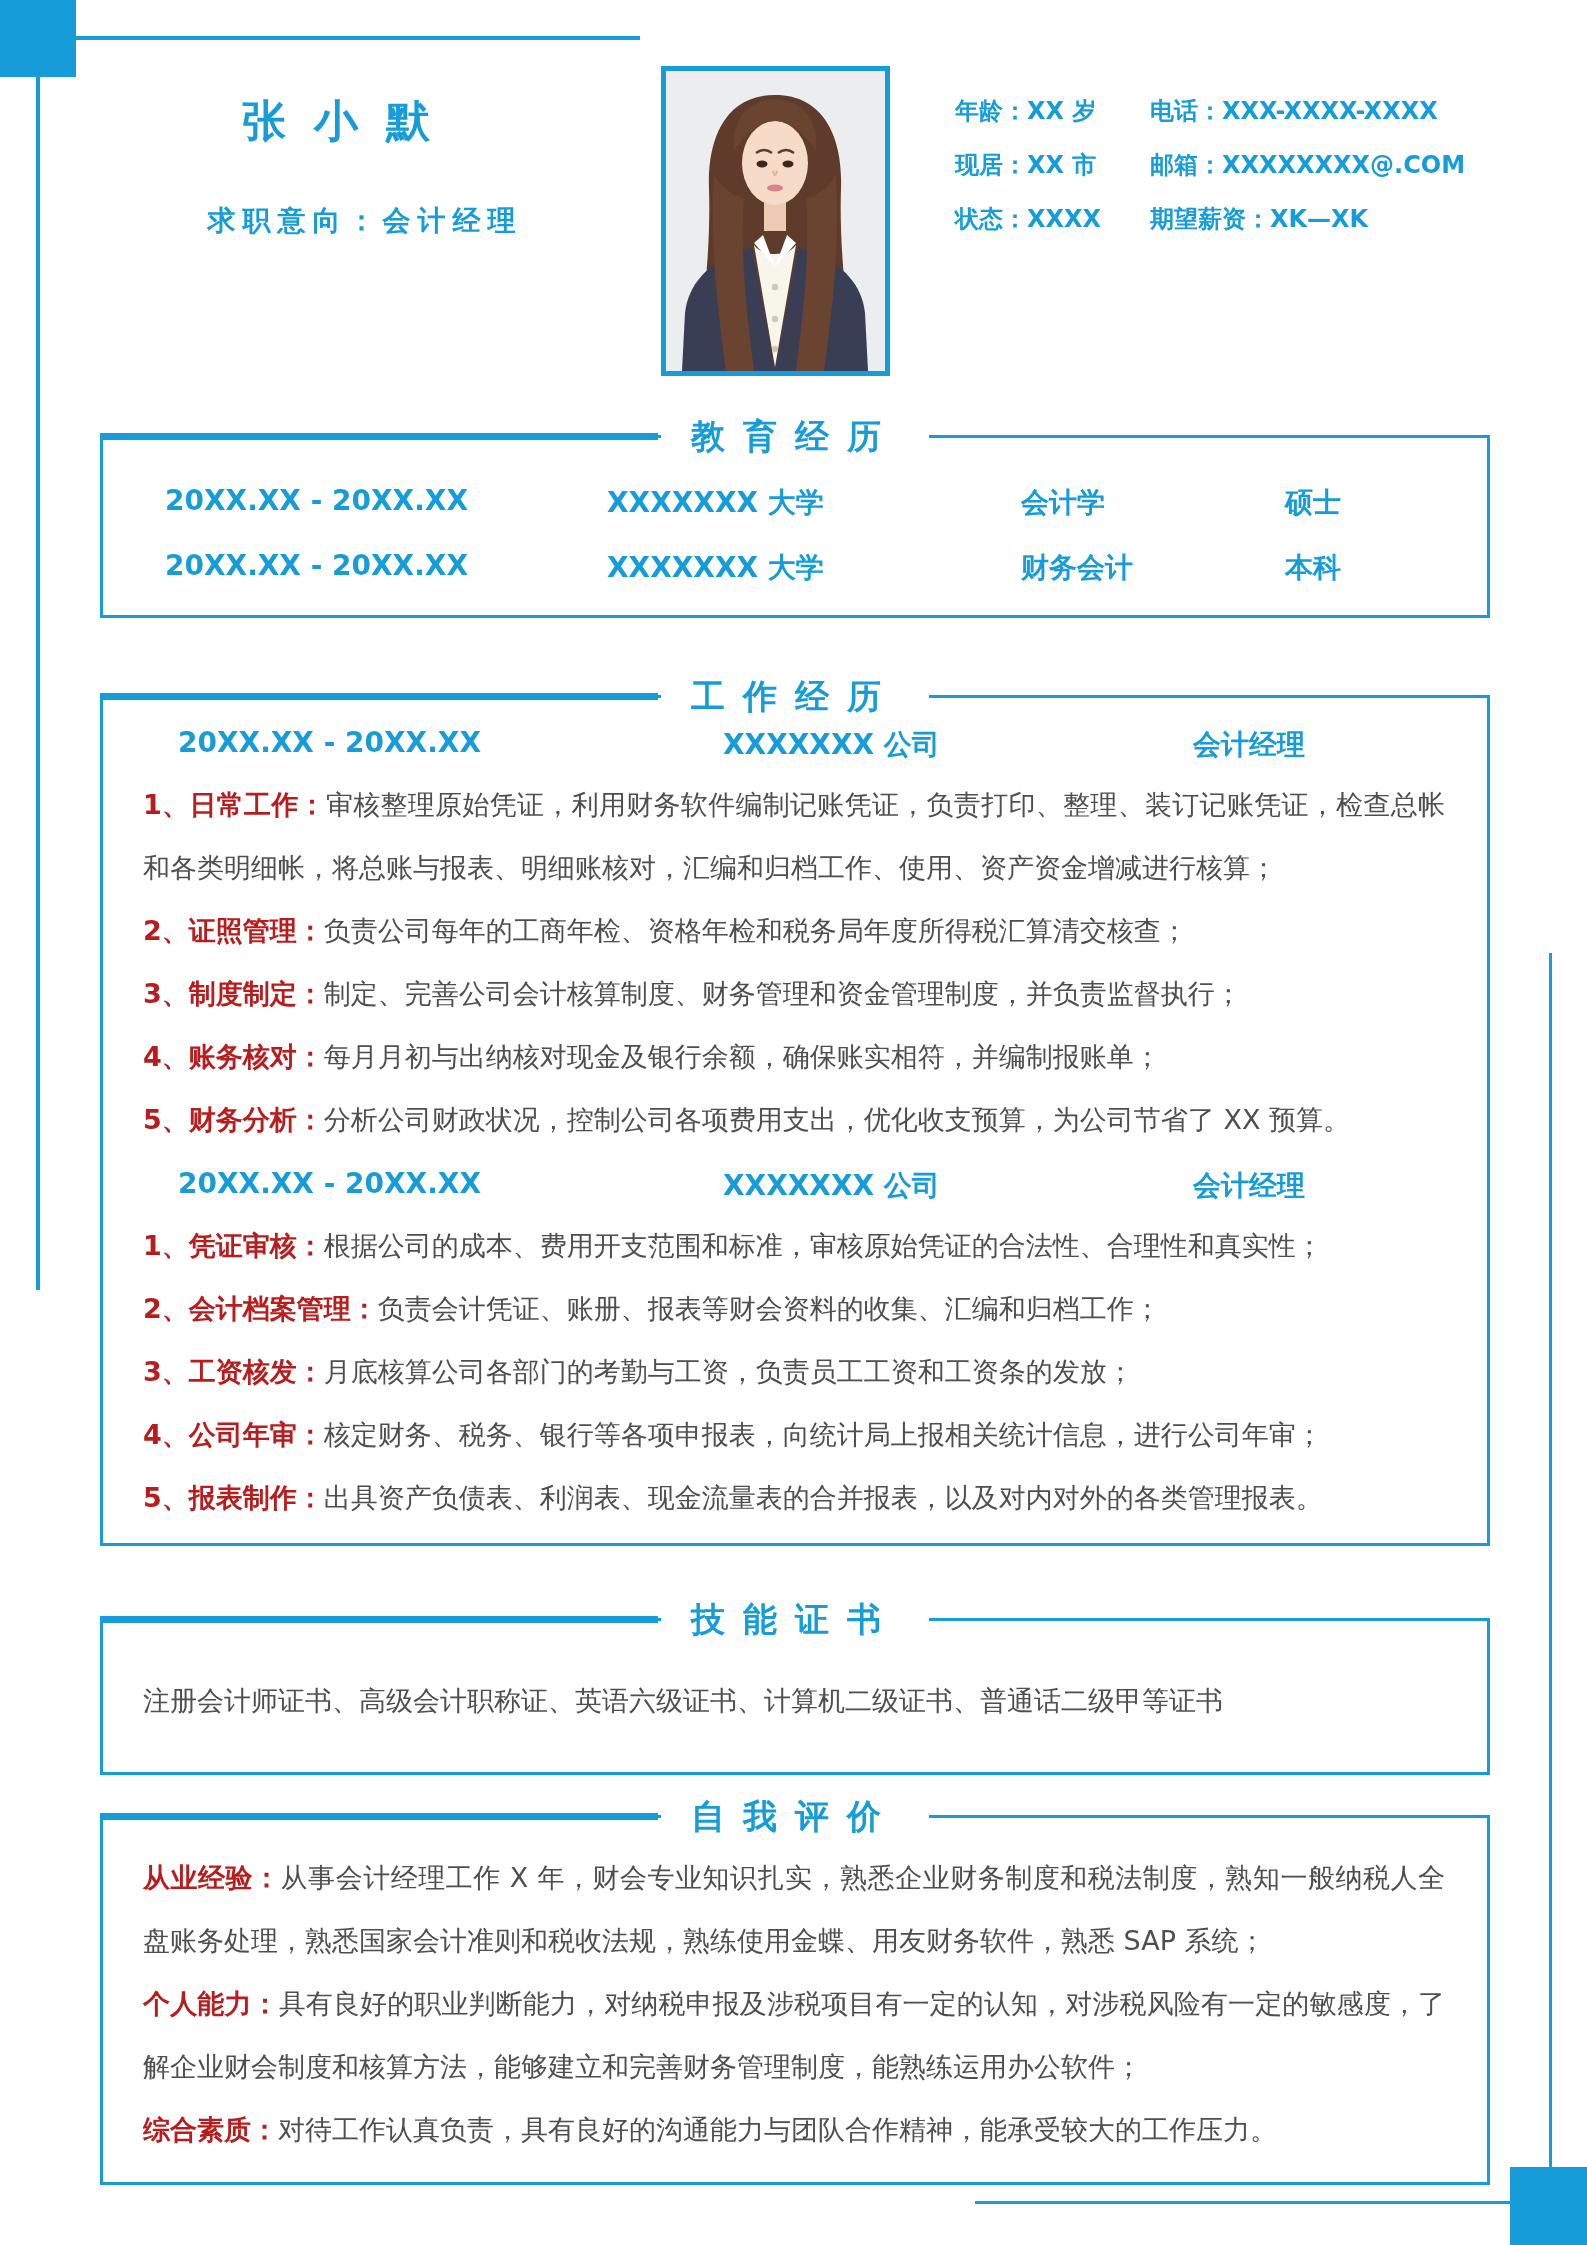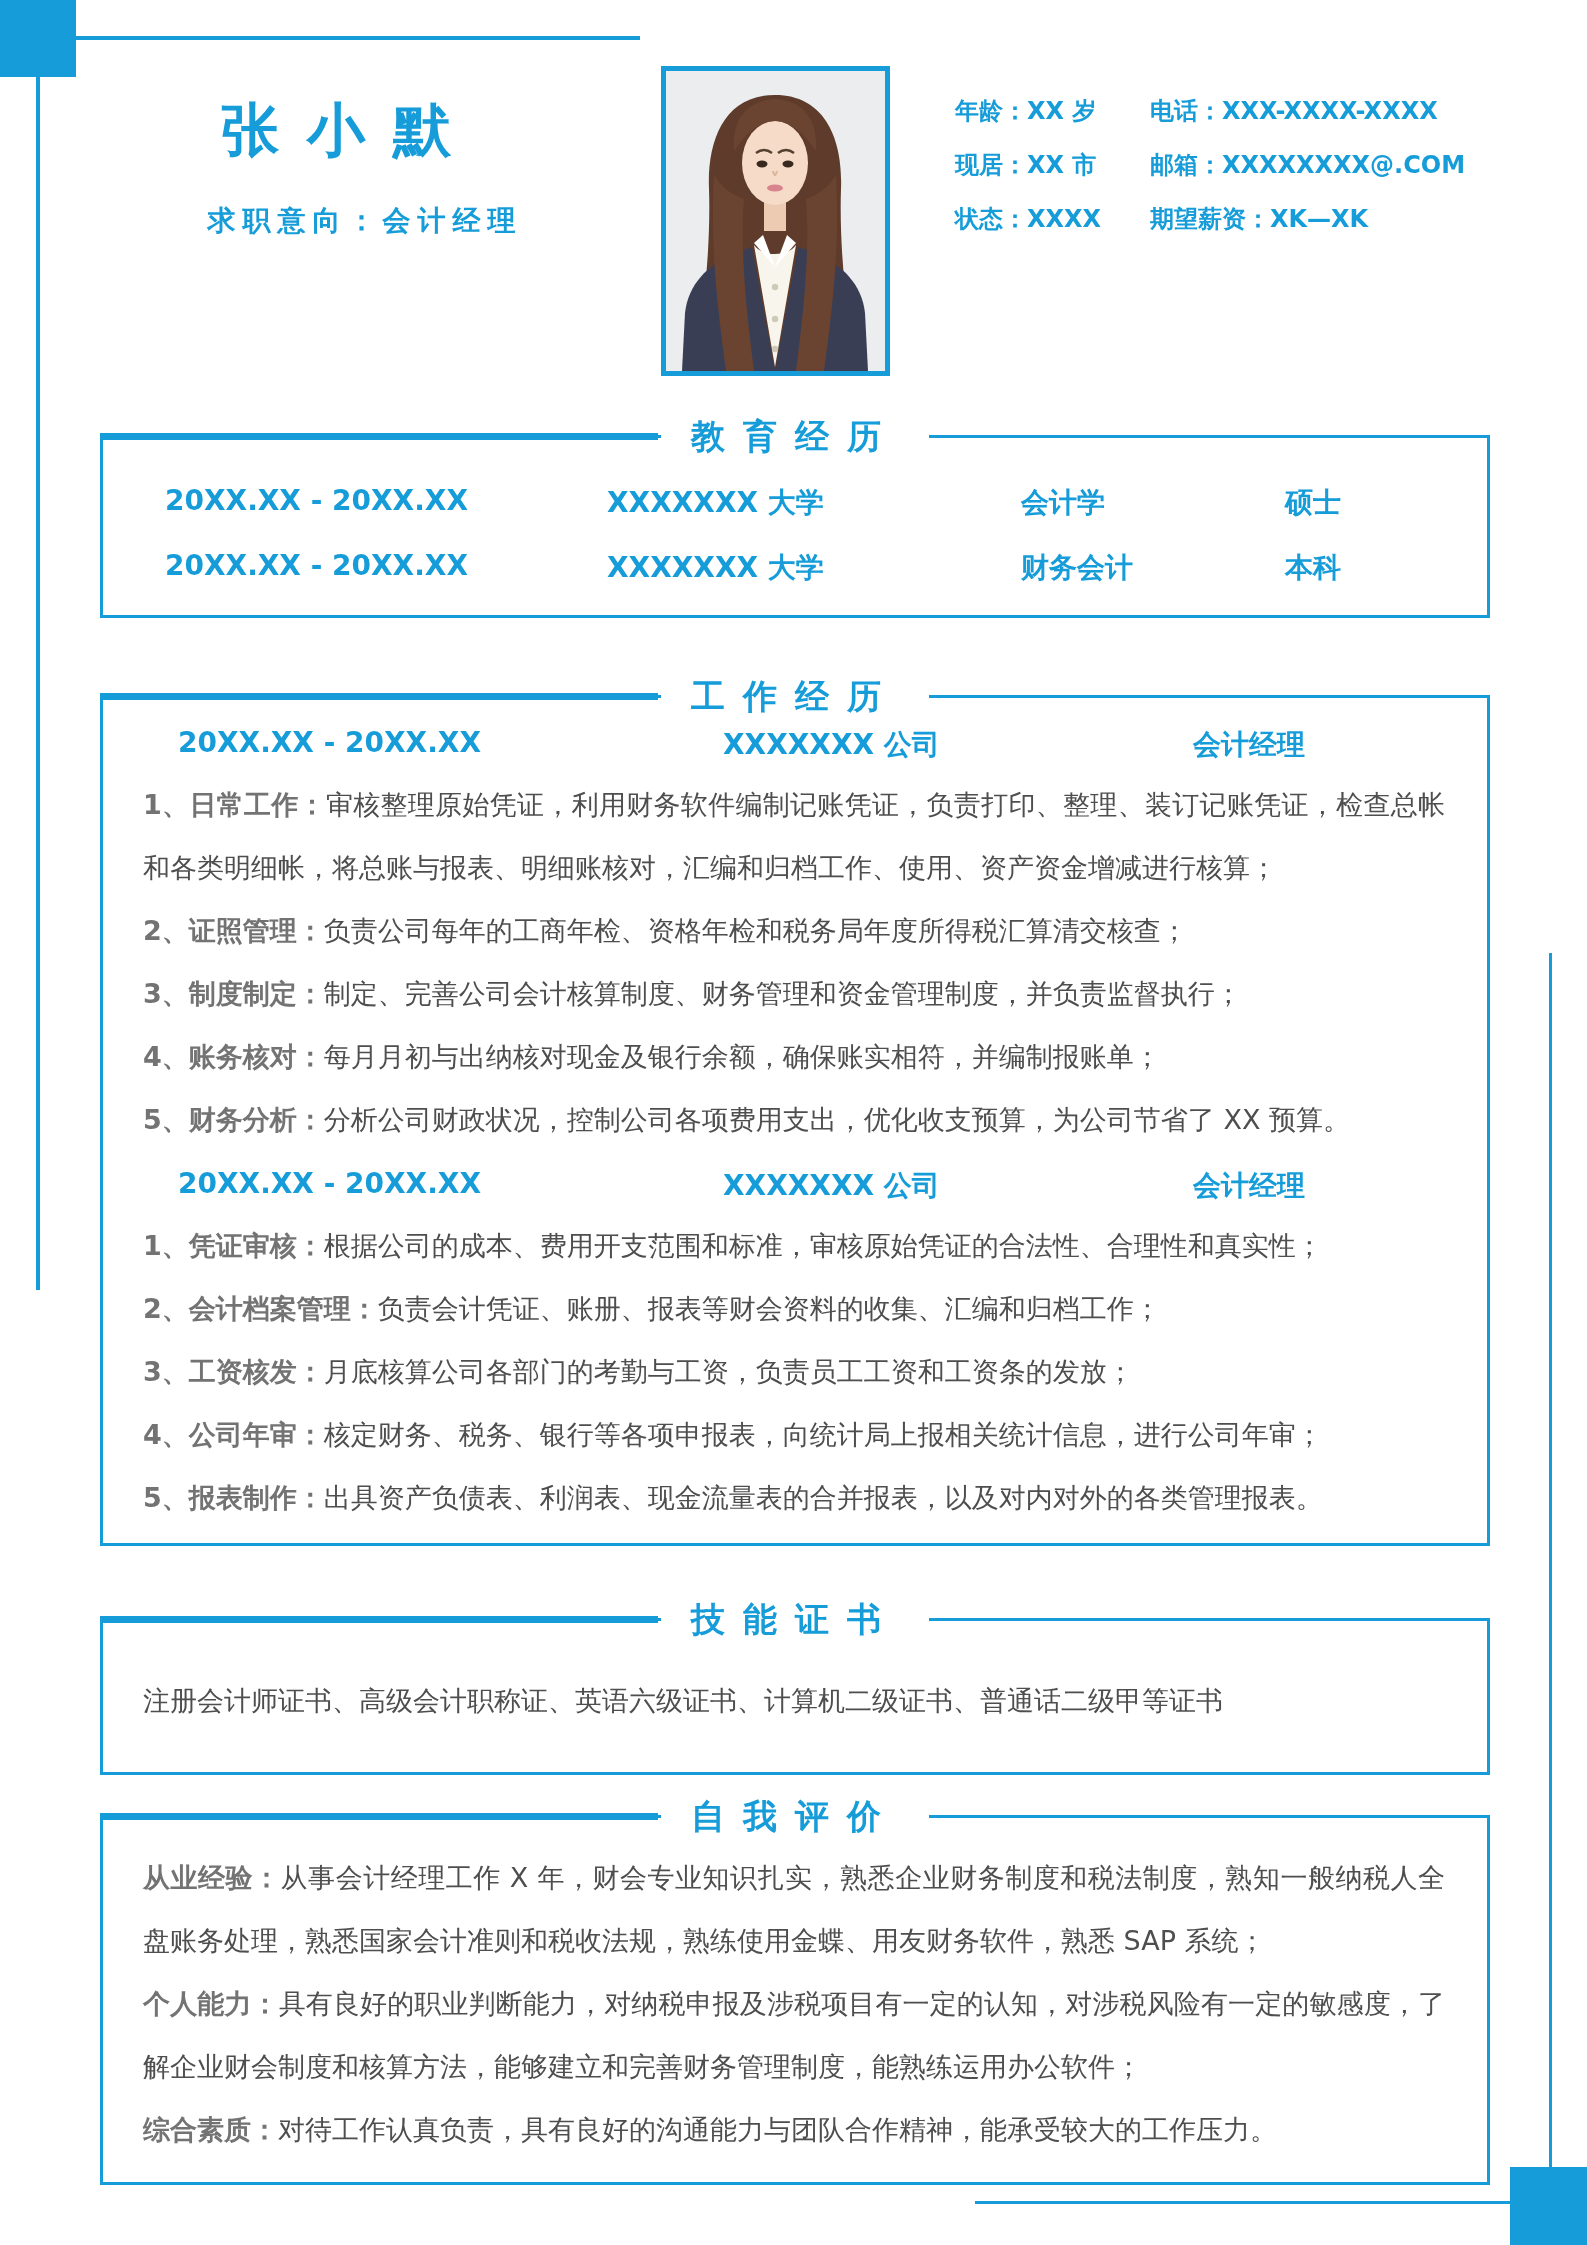--- a/index.html
+++ b/index.html
@@ -10,21 +10,21 @@
   
   .sq-tl{position:absolute;left:0;top:0;width:76px;height:77px;}
   .line-top{position:absolute;left:76px;top:36px;width:564px;height:4px;}
   .line-left{position:absolute;left:36px;top:72px;width:4px;height:1218px;}
   .line-right{position:absolute;left:1549px;top:953px;width:3px;height:1214px;}
   .line-bottom{position:absolute;left:975px;top:2201px;width:535px;height:3px;}
   .sq-br{position:absolute;left:1510px;top:2167px;width:77px;height:78px;}
 
   
   .name{position:absolute;left:130px;top:92px;width:440px;text-align:center;
-        font-size:58px;font-weight:bold;letter-spacing:28px;color:#169cd8;}
+        font-size:44px;font-weight:bold;letter-spacing:28px;color:#169cd8;}
   .intent{position:absolute;left:130px;top:202px;width:470px;text-align:center;
           font-size:28px;font-weight:bold;letter-spacing:7px;color:#169cd8;}
   .photo{position:absolute;left:661px;top:66px;width:219px;height:300px;
          border:5px solid #169cd8;background:#ebedee;}
   .photo svg{display:block;}
   .contact{position:absolute;left:955px;top:96px;width:600px;}
   .contact-grid{display:grid;grid-template-columns:195px auto;grid-row-gap:23px;}
   .contact-grid div{font-size:24px;font-weight:bold;color:#169cd8;white-space:nowrap;line-height:31px;}
 
   
@@ -45,21 +45,21 @@
   .edu-degree{left:1182px;}
 
   .work{top:695px;height:845px;}
   .work-flow{padding:12px 42px 0 40px;}
   .job-head{position:relative;height:63px;font-size:28px;font-weight:bold;color:#169cd8;}
   .job-head span{position:absolute;top:16px;white-space:nowrap;}
   .jh-period{left:35px;}
   .jh-company{left:580px;}
   .jh-role{left:1050px;}
   .item{margin:0;font-size:27px;line-height:63px;color:#4e4e4e;text-align:justify;}
-  .item b{color:#737373;}
+  .item b{color:#b91c1c;}
 
   .skills{top:1618px;height:151px;}
   .skills-text{padding:62px 42px 0 40px;font-size:27px;color:#4e4e4e;}
 
   .self{top:1815px;height:364px;}
   .self-flow{padding:28px 42px 0 40px;}
 </style>
 </head>
 <body>
 

